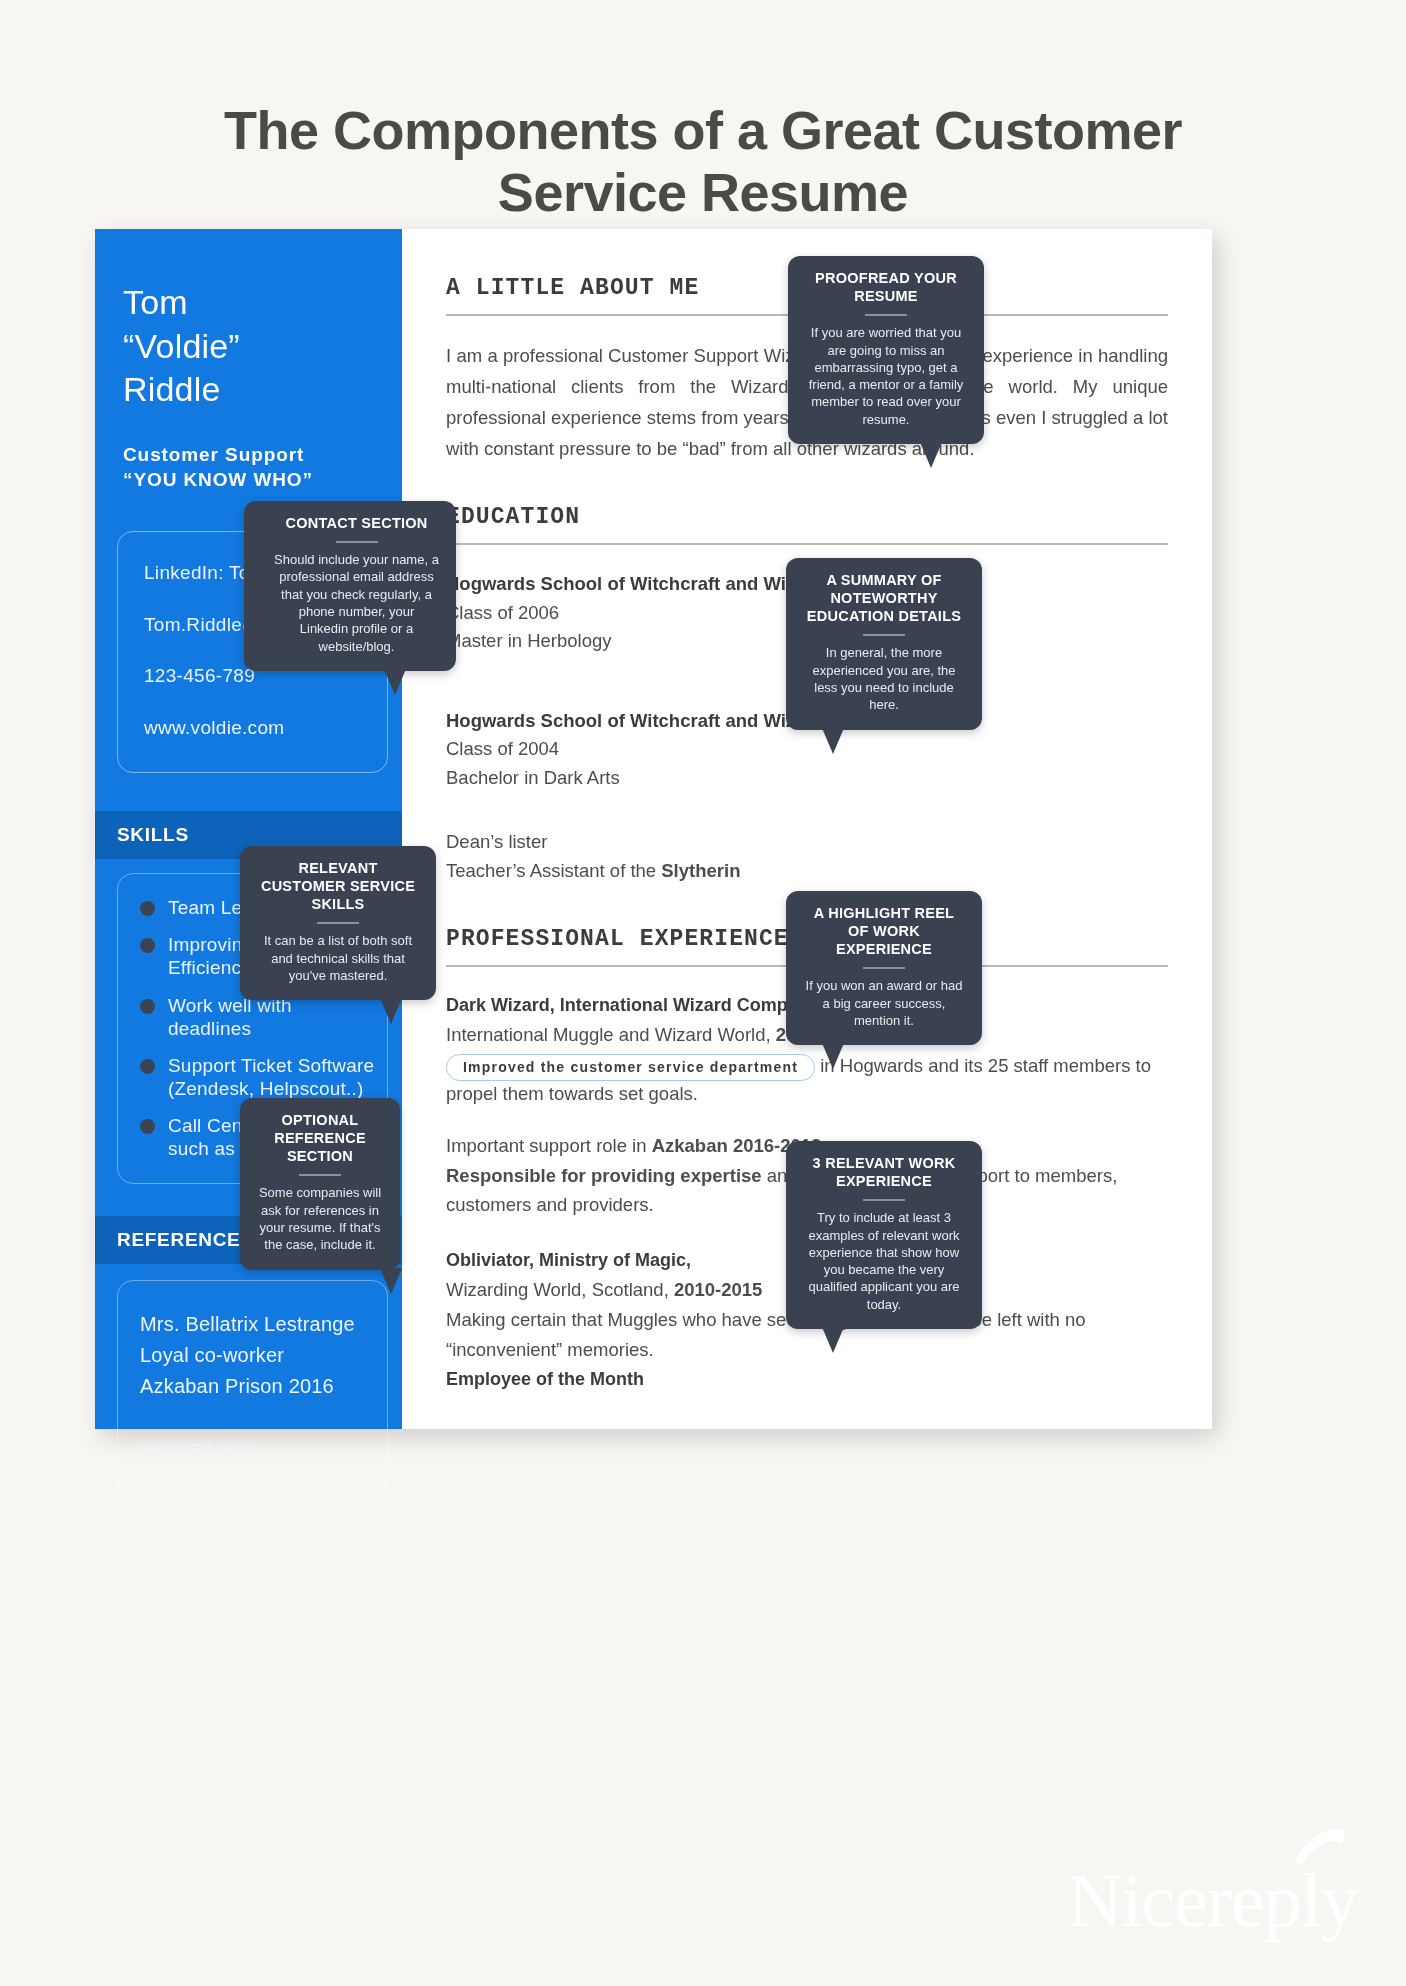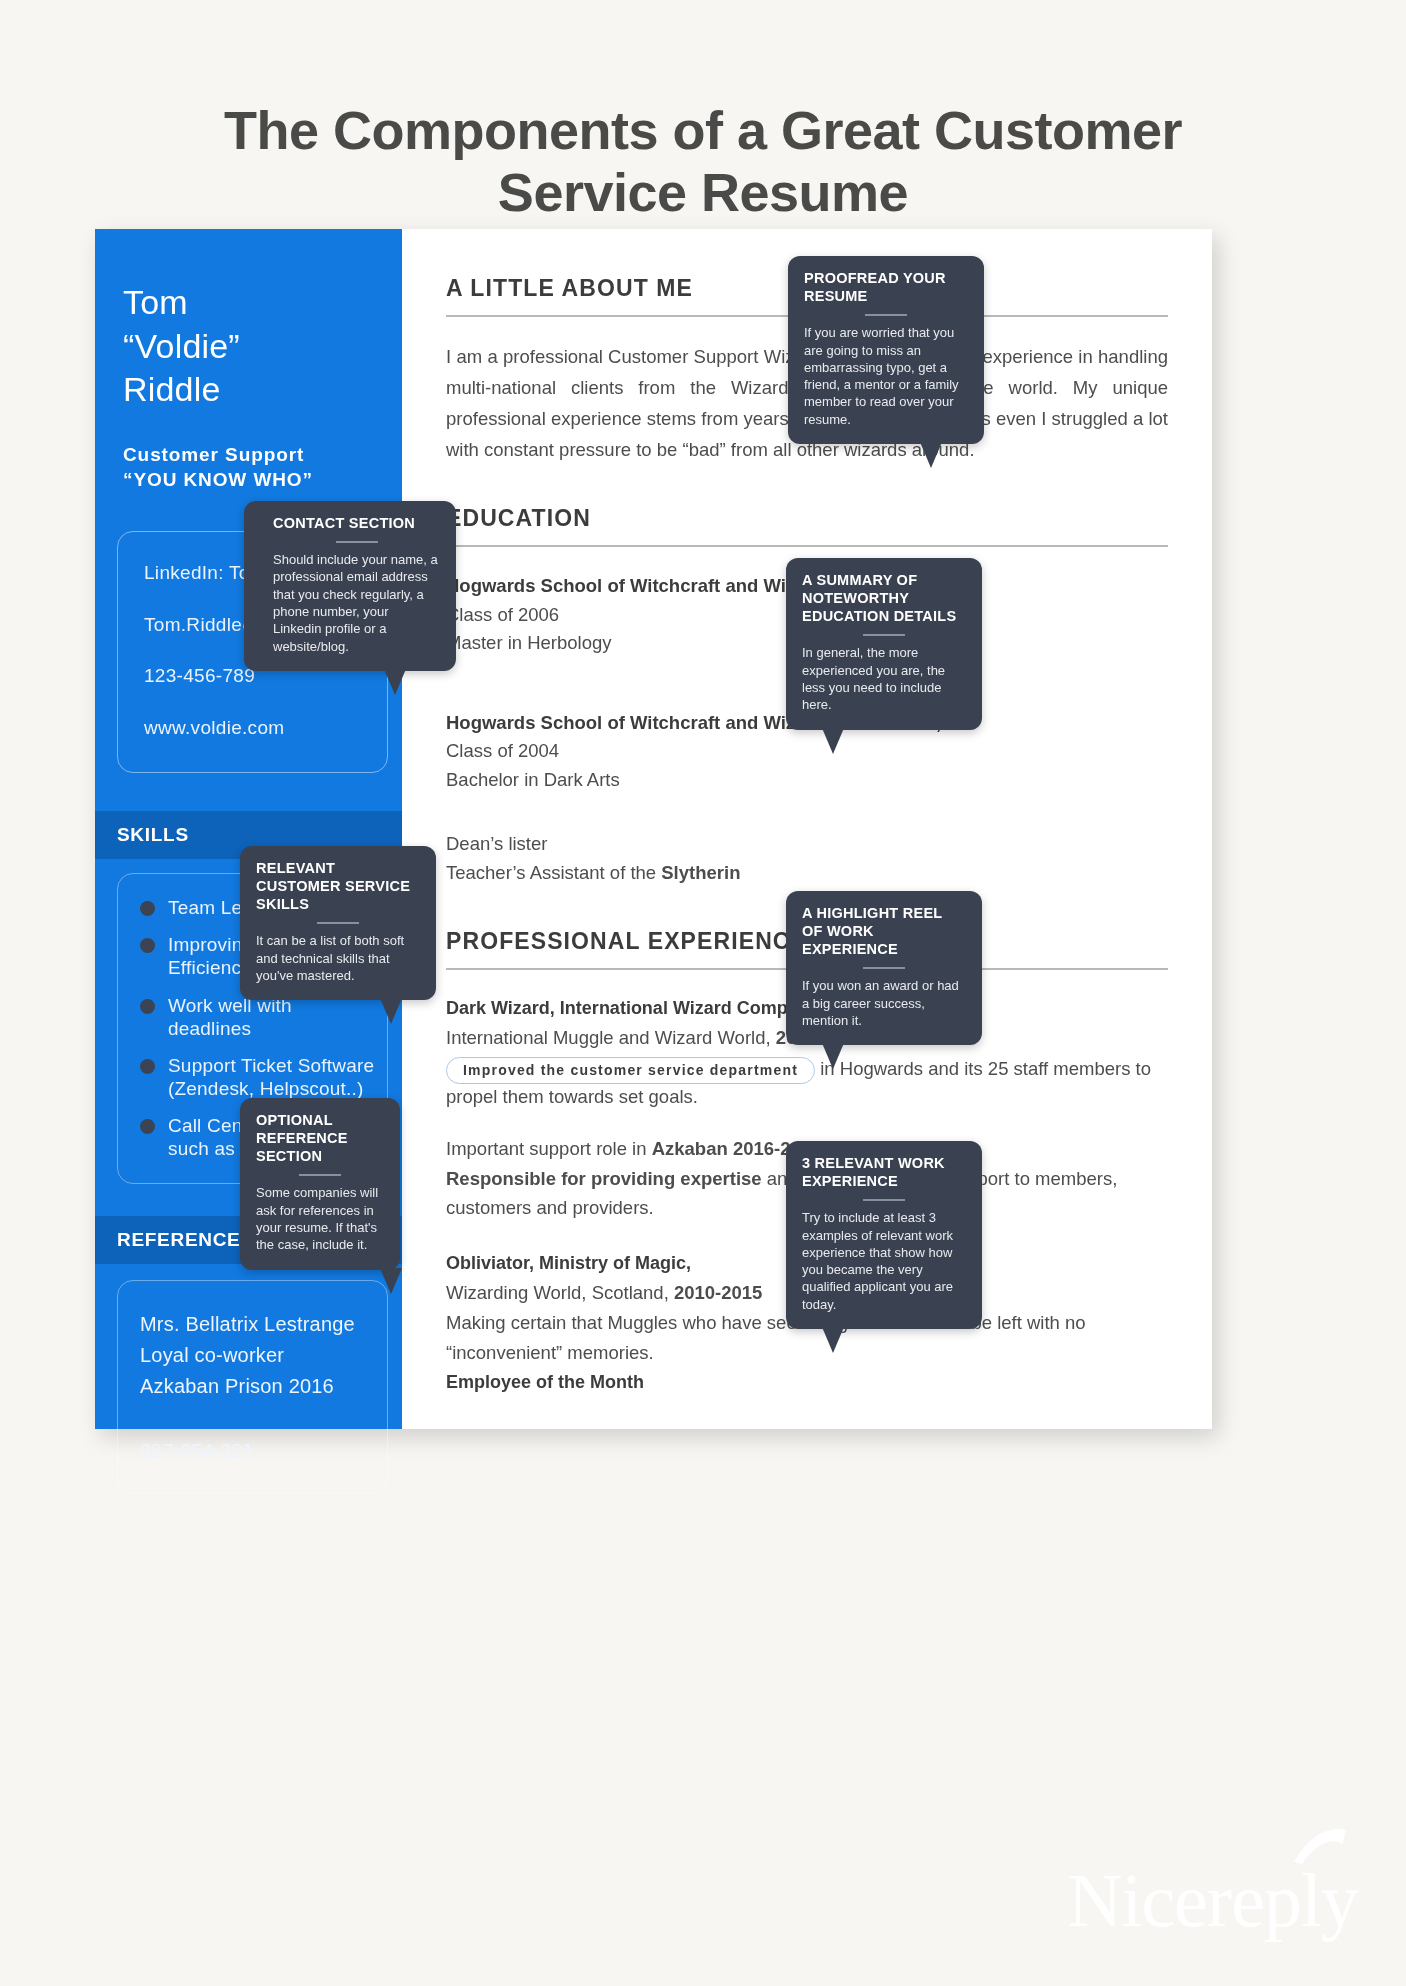--- a/index.html
+++ b/index.html
@@ -88,21 +88,21 @@
   }
   .ref-line {
     font-size: 20px; line-height: 1.55;
     color: #eef5fd; letter-spacing: 0.2px;
   }
   .ref-phone { margin-top: 38px; font-size: 20px; color: #eef5fd; }
   
   .main { flex: 1; padding: 46px 44px 0 44px; }
   .sec-title {
     font-size: 23px; font-weight: bold; color: #3c3c3b;
-    letter-spacing: 1.1px; padding-bottom: 13px;
+    letter-spacing: 1.1px; padding-bottom: 13px; font-family: Liberation Mono, monospace;
   }
   .sec-rule { height: 2px; background: #b9b9b7; margin-bottom: 24px; }
   .body-text {
     font-size: 18.5px; line-height: 1.68; color: #4d4d4d;
     text-align: justify;
   }
   .edu-block { margin-bottom: 10px; }
   .edu-school {
     font-size: 18.5px; font-weight: bold; color: #3c3c3b;
     line-height: 1.58; text-align: justify;
@@ -120,21 +120,21 @@
     letter-spacing: 1.2px; margin: 4px 0 2px 0;
   }
   .inline-after { font-size: 18.5px; color: #4d4d4d; }
   
   .callout {
     position: absolute;
     background: #3a4150;
     border-radius: 12px;
     color: #ffffff;
     padding: 13px 16px 16px 16px;
-    text-align: left;
+    text-align: center;
     box-shadow: 0 3px 10px rgba(0,0,0,0.22);
     z-index: 40;
   }
   .callout .ct {
     font-size: 14.5px; font-weight: bold;
     line-height: 1.25; letter-spacing: 0.25px;
   }
   .callout .cdiv {
     width: 42px; height: 2px; background: #8b919c;
     margin: 9px auto 8px auto;

